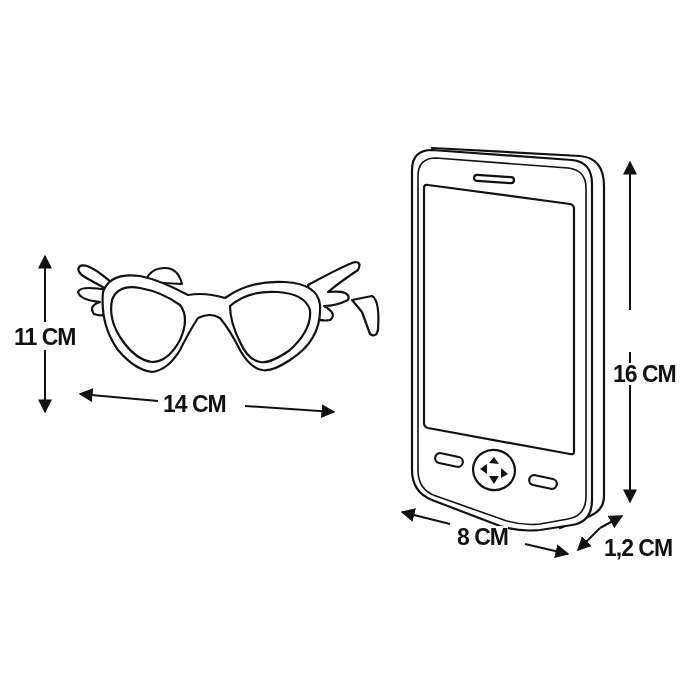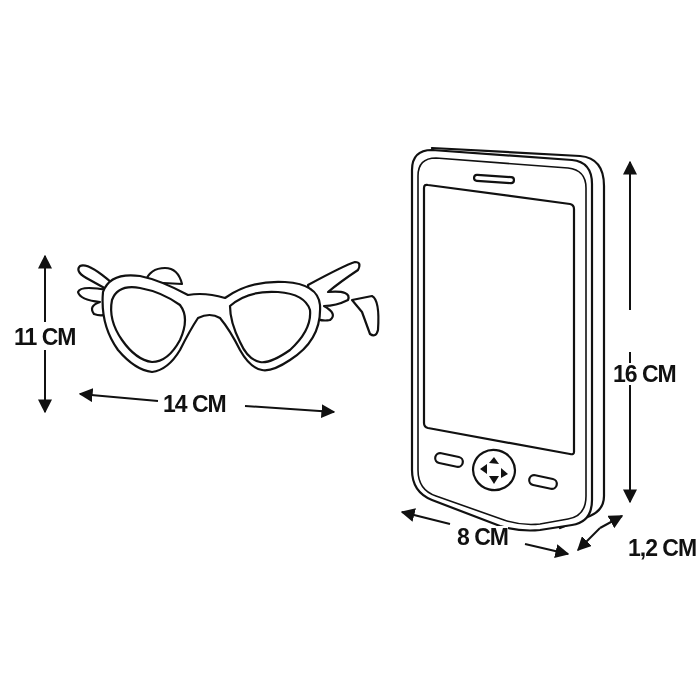--- a/index.html
+++ b/index.html
@@ -93,14 +93,14 @@
     <g stroke="#111" stroke-width="2" fill="none">
       <line x1="600" y1="528" x2="622" y2="516" marker-end="url(#ah)"></line>
       <line x1="600" y1="528" x2="578" y2="550" marker-end="url(#ah)"></line>
     </g>
   </svg>
 
   <span class="label" style="left:14px; top:326px;">11 CM</span>
   <span class="label" style="left:163px; top:393px;">14 CM</span>
   <span class="label" style="left:613px; top:320px;margin-top:43px;">16 CM</span>
   <span class="label" style="left:457px; top:526px;">8 CM</span>
-  <span class="label" style="left:628px; top:537px;">1,2 CM</span>
+  <span class="label" style="left:604px; top:537px;">1,2 CM</span>
 </div>
 
 </body></html>

